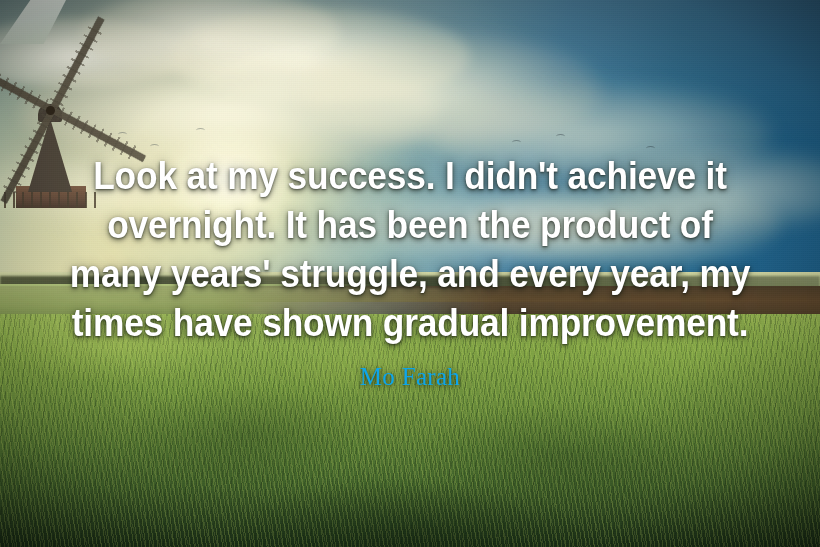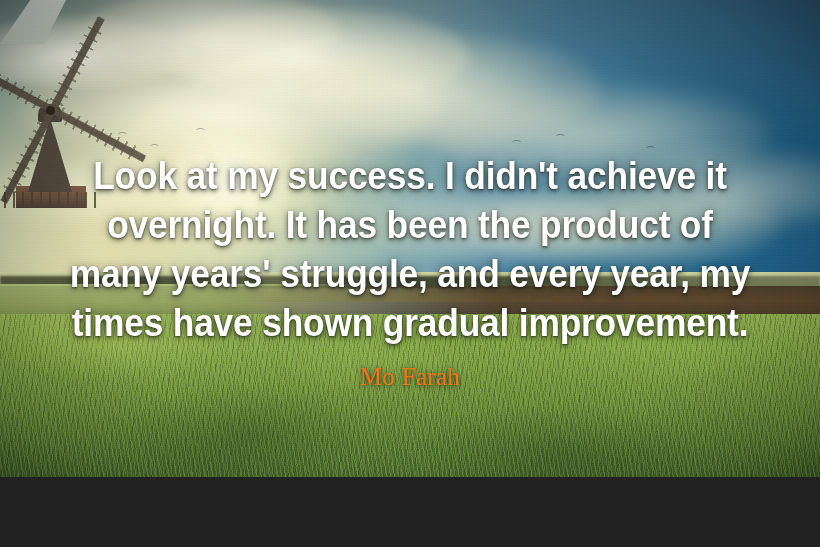--- a/index.html
+++ b/index.html
@@ -8,21 +8,21 @@
     background: #222;
   }
   body {
     font-family: "Liberation Sans", sans-serif;
   }
 
   
   #quote-card {
     position: relative;
     width: 820px;
-    height: 477px;
+    height: 547px;
     overflow: hidden;
     user-select: none;
   }
 
   
   .layer {
     position: absolute;
     left: 0;
     top: 0;
     width: 820px;
@@ -340,21 +340,21 @@
     transform-origin: 50% 0%;
   }
   .qline { display: block; white-space: nowrap; }
 
   #quote-author {
     position: absolute;
     left: 10px;
     top: 362px;
     width: 800px;
     text-align: center;
-    color: #f97316;
+    color: #0ea5e9;
     font-family: "Liberation Serif", serif;
     font-weight: normal;
     font-size: 25px;
     line-height: 30px;
     letter-spacing: 0.3px;
     text-shadow: 0 1px 4px rgba(20,30,16,0.62), 0 0 9px rgba(20,30,16,0.35);
   }
 
   
   #watermark {

